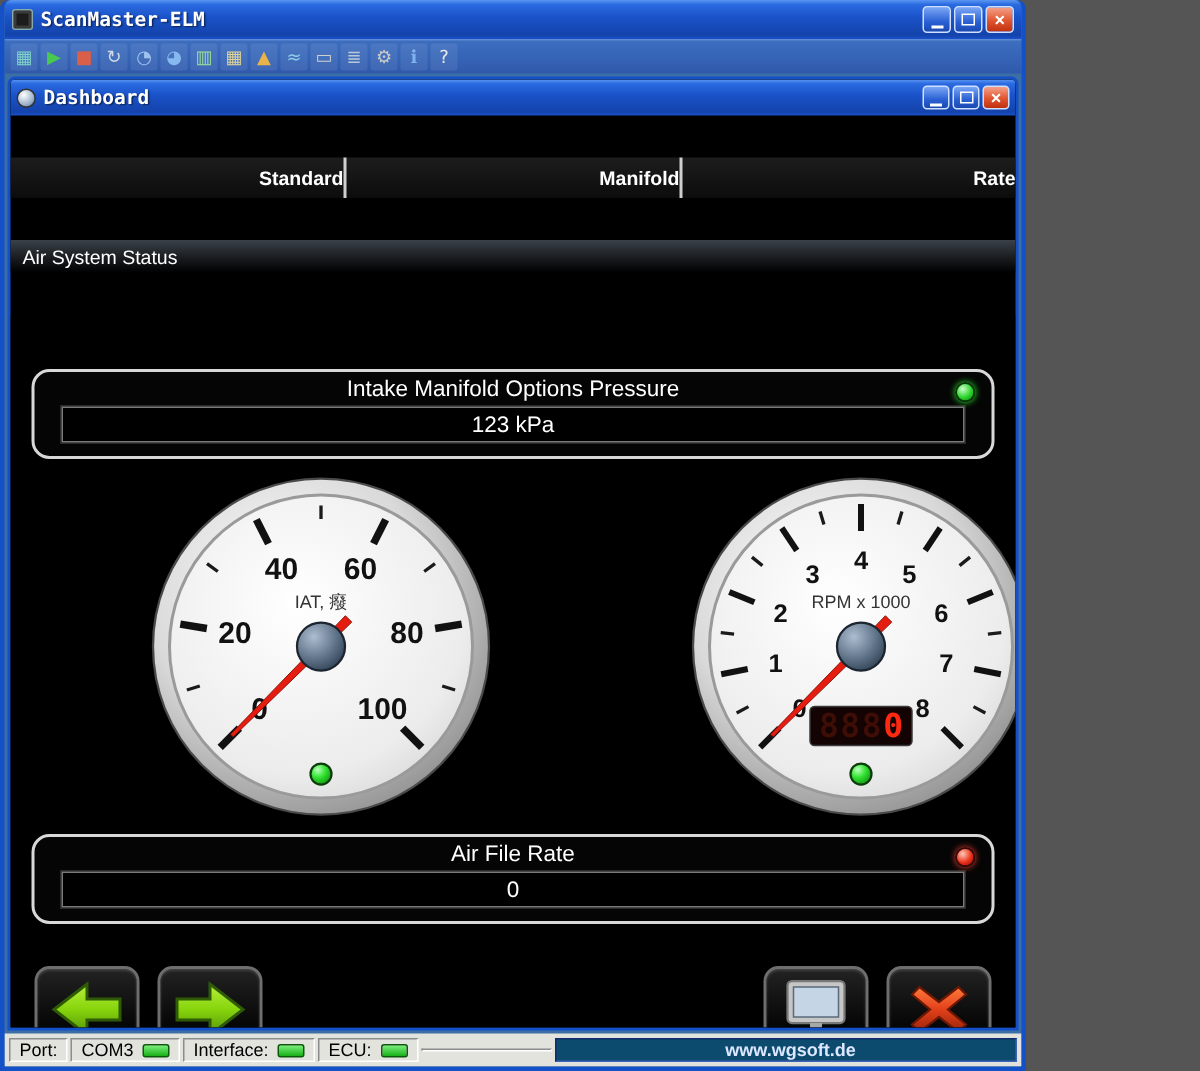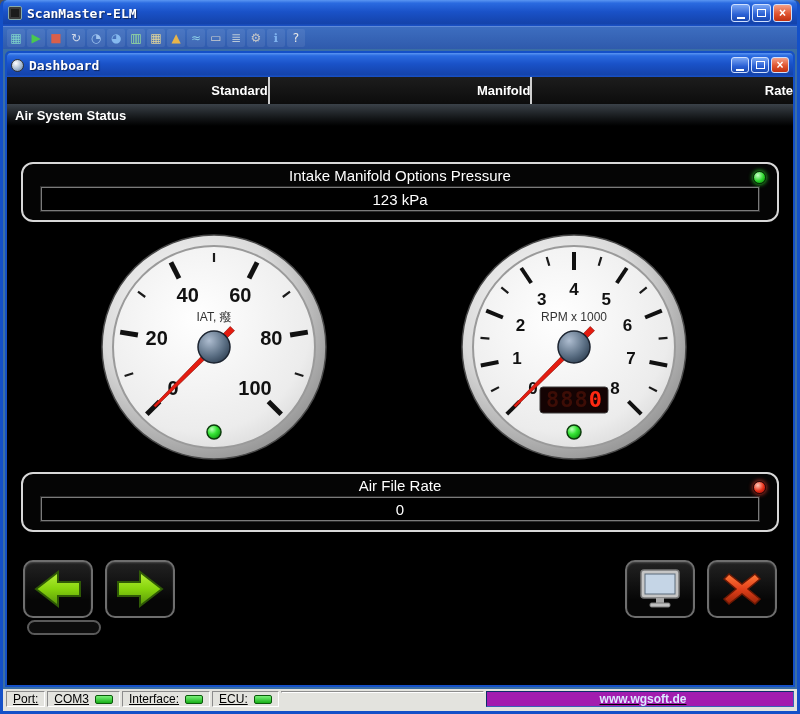--- a/index.html
+++ b/index.html
@@ -1,18 +1,18 @@
 <!DOCTYPE html>
 <html><head>
 <meta charset="utf-8">
 <style>
   html,body{margin:0;padding:0;background:#555;}
   *{box-sizing:border-box;}
   .win{
-    width:800px;height:714px;display:flex;flex-direction:column;
+    width:684px;height:714px;display:flex;flex-direction:column;
     border-left:3px solid #1450C8;border-right:3px solid #1450C8;border-bottom:3px solid #1450C8;
     background:#3A6EA5;font-family:"Liberation Sans",sans-serif;overflow:hidden;
     border-radius:6px 6px 0 0;
   }
   
   .titlebar{
     height:26px;flex:0 0 26px;display:flex;align-items:center;padding:0 5px;
     background:linear-gradient(180deg,#5a96f2 0%,#2a6ae0 12%,#1a52c8 45%,#1443ab 90%,#1a52c8 100%);
     border-radius:5px 5px 0 0;
   }
@@ -29,54 +29,54 @@
   
   .menubar{height:20px;flex:0 0 20px;display:flex;align-items:center;background:linear-gradient(180deg,#4274c8,#3562b4);
     color:#e8eefc;font-size:12px;font-family:"DejaVu Sans Mono",monospace;padding-left:2px;}
   .menu-item{padding:1px 8px;}
   .toolbar{height:23px;flex:0 0 23px;display:flex;align-items:center;background:linear-gradient(180deg,#3d6ec0,#2f5aac);
     border-top:1px solid #5f8ad8;padding-left:4px;gap:2px;}
   .tbico{width:18px;height:18px;display:inline-flex;align-items:center;justify-content:center;font-size:12px;
     font-family:"DejaVu Sans",sans-serif;background:rgba(255,255,255,.08);border-radius:2px;}
   
   .mdi{flex:1;padding:2px;display:flex;}
-  .dash{flex:1;display:flex;flex-direction:column;border:2px solid #1450C8;border-radius:5px 5px 0 0;overflow:hidden;background:#000;}
+  .dash{flex:1;display:flex;flex-direction:column;border:2px solid #1450C8;border-radius:5px 5px 0 0;overflow:hidden;background:#000;gap:28px;}
   .dash-title{height:24px;flex:0 0 24px;display:flex;align-items:center;padding:0 4px;
     background:linear-gradient(180deg,#5a96f2 0%,#2a6ae0 12%,#1a52c8 45%,#1443ab 90%,#1a52c8 100%);}
   .dash-icon{width:13px;height:13px;border-radius:50%;margin-right:5px;border:1px solid #333;
     background:radial-gradient(circle at 35% 30%,#ffffff,#9fb4cc 60%,#5a708a);}
   .dash-title .title-text{font-size:13px;}
   .dash-title .wbtn{width:18px;height:16px;}
   
   .tabs{height:27px;flex:0 0 27px;display:flex;background:linear-gradient(180deg,#1d1d1d,#0c0c0c);}
   .tab{flex:1;display:flex;align-items:center;justify-content:flex-end;color:#fff;font-weight:bold;font-size:13px;}
   .tab + .tab{border-left:2px solid #cfcfcf;}
   .tab.active{background:radial-gradient(ellipse 100% 170% at 50% 50%,#7fb0f8 0%,#2a62c8 45%,#0a1430 100%);}
   .section-title{height:22px;flex:0 0 22px;display:flex;align-items:center;padding-left:8px;color:#fff;
-    font-weight:bold;font-size:13px;background:linear-gradient(180deg,#3a4148,#101214 70%,#000);}
+    font-weight:normal;font-size:13px;background:linear-gradient(180deg,#3a4148,#101214 70%,#000);}
   
   .content{position:relative;flex:1;background:#000;overflow:hidden;}
   .panel{position:absolute;left:14px;right:14px;height:60px;border:2px solid #d8d8d8;border-radius:12px;background:#050505;}
   .panel-title{text-align:center;color:#fff;font-size:15px;margin-top:3px;}
   .panel-box{height:24px;margin:3px 18px 0 18px;border:1px solid #7a7a7a;box-shadow:inset 1px 1px 3px #000,0 0 0 1px #2a2a2a;
     background:#000;color:#fff;font-size:15px;line-height:23px;text-align:center;}
   .pled{position:absolute;top:7px;right:11px;width:13px;height:13px;border-radius:50%;border:1px solid #083a08;}
   .pled.green{background:radial-gradient(circle at 35% 30%,#c8ffc8,#2ad42a 55%,#0a7a0a);box-shadow:0 0 5px #3f3;}
   .pled.red{background:radial-gradient(circle at 35% 30%,#ffc8b8,#e83018 55%,#8a0a0a);border-color:#3a0808;box-shadow:0 0 5px #f43;}
   .gauge-slot{position:absolute;width:230px;height:230px;top:106px;}
   .nav-btn{position:absolute;top:434px;width:70px;height:58px;border:2px solid #6e6e6e;border-radius:10px;
     background:linear-gradient(180deg,#222,#060606 70%);box-shadow:inset 0 1px 2px rgba(255,255,255,.18);
     display:flex;align-items:center;justify-content:center;}
   .partial-btn{position:absolute;left:20px;top:494px;width:74px;height:15px;border:2px solid #5a5a5a;border-radius:8px;
     background:rgba(255,255,255,.05);}
   
-  .statusbar{height:22px;flex:0 0 22px;background:#E3E3DE;display:flex;align-items:flex-start;padding:1px 2px;font-size:12px;color:#000;text-decoration:underline;}
+  .statusbar{height:22px;flex:0 0 22px;background:#E3E3DE;display:flex;align-items:center;padding:1px 2px;font-size:12px;color:#000;}
   .scell{display:flex;align-items:center;padding:0 6px;margin:1px 1px;border:1px solid;border-color:#8c8c8c #fff #fff #8c8c8c;}
   .sled{width:18px;height:9px;border:1px solid #0a5a0a;background:linear-gradient(180deg,#7af07a,#18b018);border-radius:2px;margin-left:6px;}
-  .scell.url{background:#a21caf;justify-content:center;width:308px;color:#dce8ff;font-weight:bold;border-color:#0c2c6a #3a62b8 #3a62b8 #0c2c6a;padding-left:12px;}
+  .scell.url{background:#0c4a6e;justify-content:center;width:308px;color:#dce8ff;font-weight:bold;border-color:#0c2c6a #3a62b8 #3a62b8 #0c2c6a;padding-left:12px;}
   .sfill{flex:1;margin:1px 1px;border:1px solid;border-color:#8c8c8c #fff #fff #8c8c8c;}
 </style>
 </head>
 <body>
 
 <div class="win">
 
   <div class="titlebar">
     <span class="app-icon"></span>
     <span class="title-text">ScanMaster-ELM</span>

